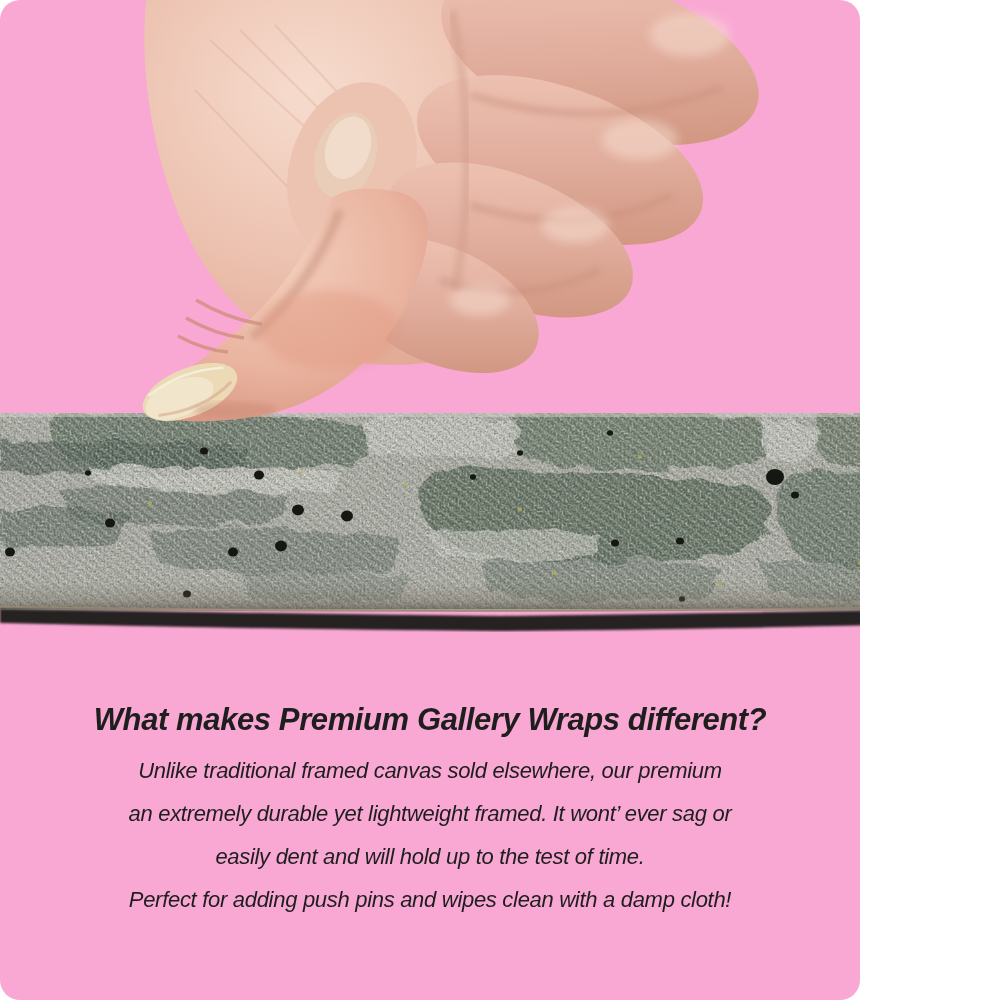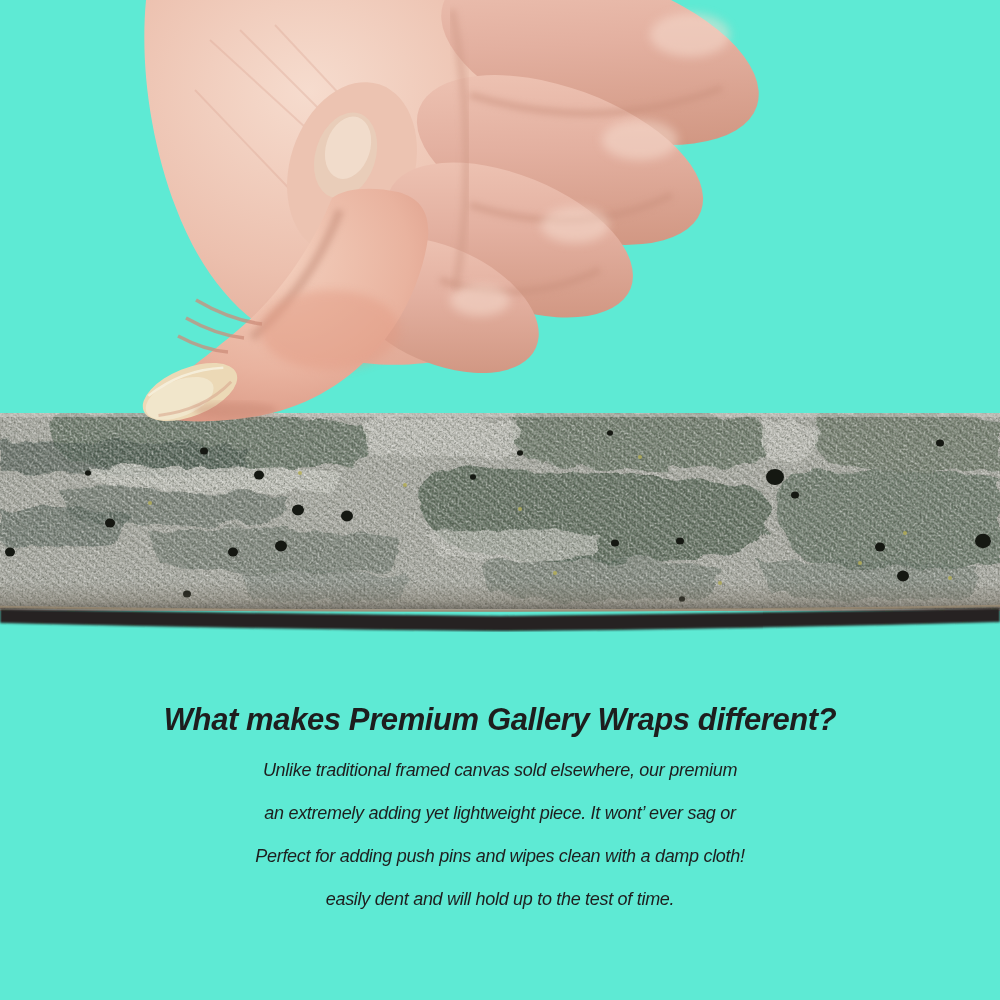--- a/index.html
+++ b/index.html
@@ -1,30 +1,31 @@
 <!DOCTYPE html>
 <html><head>
 <meta charset="utf-8">
 <style>
   html,body{margin:0;padding:0;background:#ffffff;}
   .stage{
-    position:relative;width:1000px;height:1000px;background:#5eead4;overflow:hidden;
+    position:relative;width:860px;height:1000px;background:#f9a8d4;overflow:hidden;
     font-family:"Liberation Sans", sans-serif;
+    border-radius:20px;
   }
   .hand-svg{position:absolute;top:0;left:0;z-index:3;}
   .strip-svg{position:absolute;top:413px;left:0;z-index:1;}
   .caption{
     position:absolute;top:698px;left:0;right:0;z-index:2;
     text-align:center;font-style:italic;color:#1e1e1e;
   }
   .caption h2{
     margin:0 0 7px 0;font-size:31px;font-weight:700;letter-spacing:-0.4px;line-height:44px;
   }
   .caption p{
-    margin:0;font-size:18px;font-weight:500;line-height:43px;letter-spacing:-0.3px;
+    margin:0;font-size:22px;font-weight:500;line-height:43px;letter-spacing:-0.3px;
   }
 </style>
 </head>
 <body>
 
 <div class="stage">
 
   <svg class="strip-svg" width="1000" height="219" viewBox="0 0 1000 219" preserveAspectRatio="none">
     <defs>
       <pattern id="weave" width="7" height="7" patternUnits="userSpaceOnUse" patternTransform="rotate(38)">
@@ -209,17 +210,17 @@
         <path d="M150,380 Q190,368 230,382" stroke="#f8f2e2" stroke-width="2.5" fill="none" opacity="0.8"></path>
         <path d="M232,398 Q196,414 152,402" stroke="#d9a88f" stroke-width="3" fill="none" opacity="0.6"></path>
       </g>
       <ellipse cx="235" cy="410" rx="42" ry="8" fill="#c07f6b" opacity="0.35" filter="url(#soft3)"></ellipse>
     </g>
   </svg>
 
   <div class="caption">
     <h2>What makes Premium Gallery Wraps different?</h2>
     <p>Unlike traditional framed canvas sold elsewhere, our premium</p>
-    <p>an extremely adding yet lightweight piece. It wont’ ever sag or</p>
+    <p>an extremely durable yet lightweight framed. It wont’ ever sag or</p>
+    <p>easily dent and will hold up to the test of time.</p>
     <p>Perfect for adding push pins and wipes clean with a damp cloth!</p>
-    <p>easily dent and will hold up to the test of time.</p>
   </div>
 </div>
 
 </body></html>

